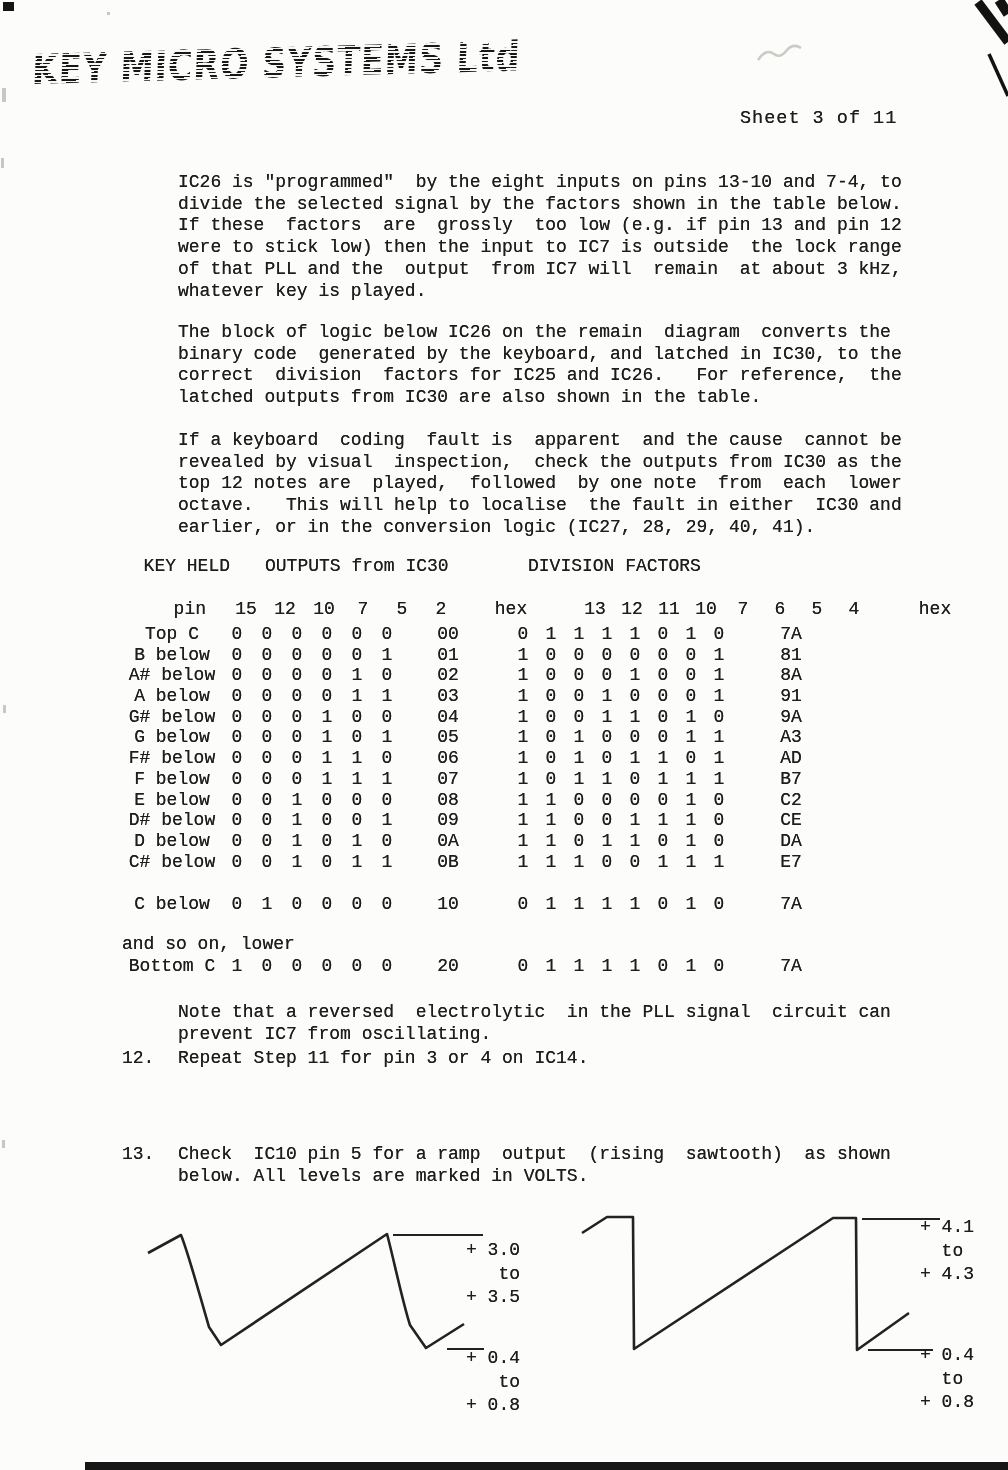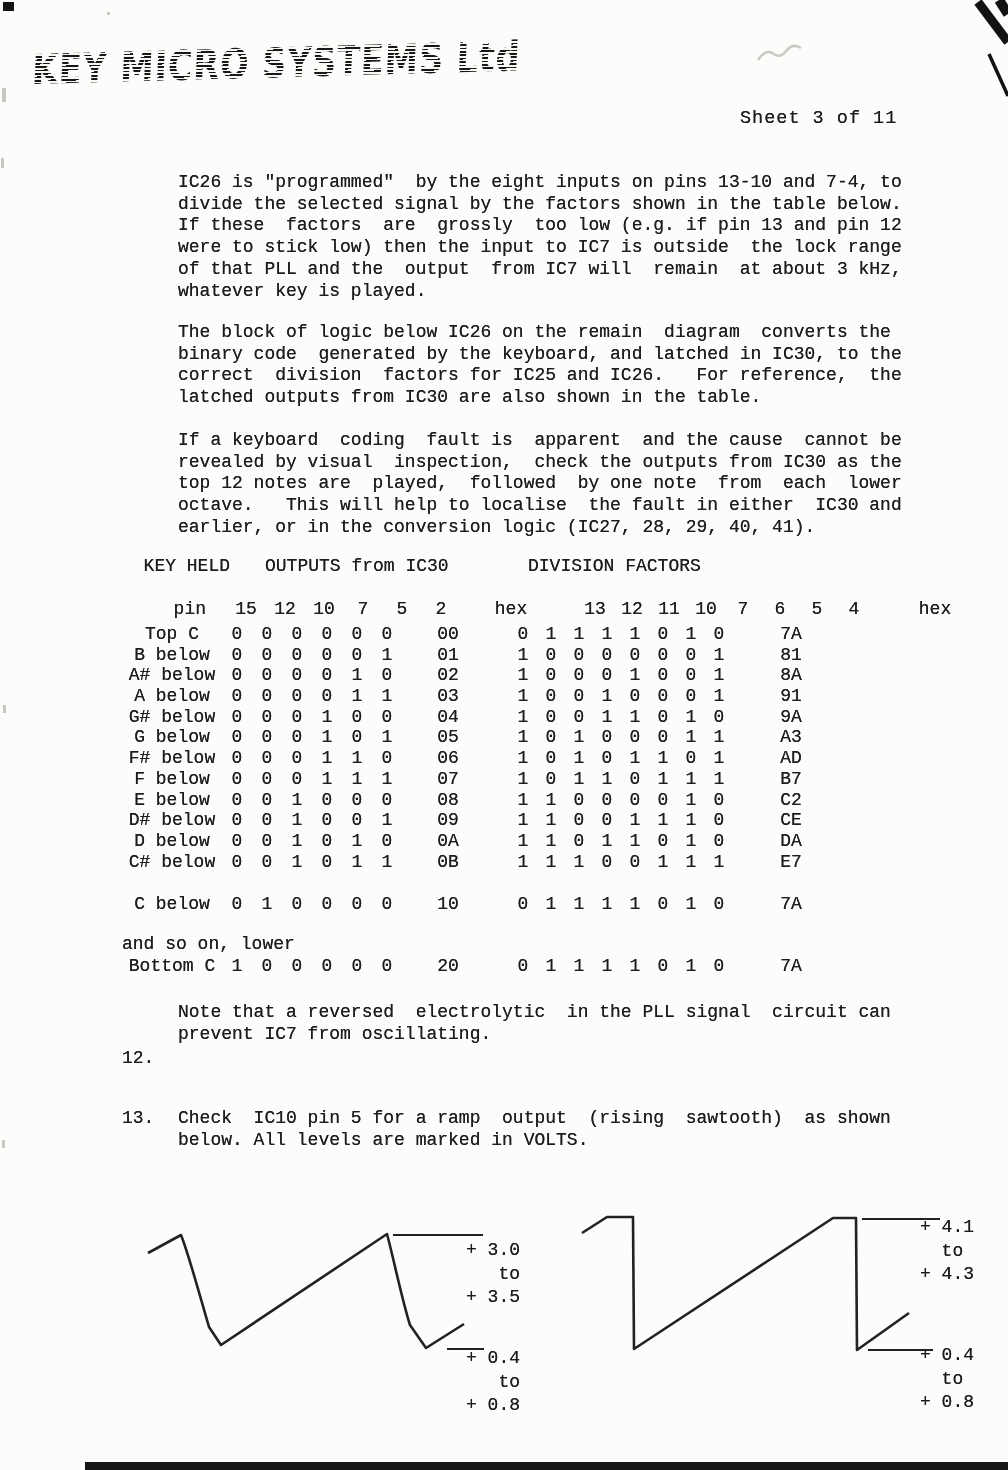--- a/index.html
+++ b/index.html
@@ -114,22 +114,23 @@
 
 <div class="abs mono tbl-font" style="left:122px;top:624px;"><div class="trow"><span class="c-key">Top C</span><span class="c-bit">0</span><span class="c-bit">0</span><span class="c-bit">0</span><span class="c-bit">0</span><span class="c-bit">0</span><span class="c-bit">0</span><span class="c-hex">00</span><span class="c-dbit">0</span><span class="c-dbit">1</span><span class="c-dbit">1</span><span class="c-dbit">1</span><span class="c-dbit">1</span><span class="c-dbit">0</span><span class="c-dbit">1</span><span class="c-dbit">0</span><span class="c-dhex">7A</span></div><div class="trow"><span class="c-key">B below</span><span class="c-bit">0</span><span class="c-bit">0</span><span class="c-bit">0</span><span class="c-bit">0</span><span class="c-bit">0</span><span class="c-bit">1</span><span class="c-hex">01</span><span class="c-dbit">1</span><span class="c-dbit">0</span><span class="c-dbit">0</span><span class="c-dbit">0</span><span class="c-dbit">0</span><span class="c-dbit">0</span><span class="c-dbit">0</span><span class="c-dbit">1</span><span class="c-dhex">81</span></div><div class="trow"><span class="c-key">A# below</span><span class="c-bit">0</span><span class="c-bit">0</span><span class="c-bit">0</span><span class="c-bit">0</span><span class="c-bit">1</span><span class="c-bit">0</span><span class="c-hex">02</span><span class="c-dbit">1</span><span class="c-dbit">0</span><span class="c-dbit">0</span><span class="c-dbit">0</span><span class="c-dbit">1</span><span class="c-dbit">0</span><span class="c-dbit">0</span><span class="c-dbit">1</span><span class="c-dhex">8A</span></div><div class="trow"><span class="c-key">A below</span><span class="c-bit">0</span><span class="c-bit">0</span><span class="c-bit">0</span><span class="c-bit">0</span><span class="c-bit">1</span><span class="c-bit">1</span><span class="c-hex">03</span><span class="c-dbit">1</span><span class="c-dbit">0</span><span class="c-dbit">0</span><span class="c-dbit">1</span><span class="c-dbit">0</span><span class="c-dbit">0</span><span class="c-dbit">0</span><span class="c-dbit">1</span><span class="c-dhex">91</span></div><div class="trow"><span class="c-key">G# below</span><span class="c-bit">0</span><span class="c-bit">0</span><span class="c-bit">0</span><span class="c-bit">1</span><span class="c-bit">0</span><span class="c-bit">0</span><span class="c-hex">04</span><span class="c-dbit">1</span><span class="c-dbit">0</span><span class="c-dbit">0</span><span class="c-dbit">1</span><span class="c-dbit">1</span><span class="c-dbit">0</span><span class="c-dbit">1</span><span class="c-dbit">0</span><span class="c-dhex">9A</span></div><div class="trow"><span class="c-key">G below</span><span class="c-bit">0</span><span class="c-bit">0</span><span class="c-bit">0</span><span class="c-bit">1</span><span class="c-bit">0</span><span class="c-bit">1</span><span class="c-hex">05</span><span class="c-dbit">1</span><span class="c-dbit">0</span><span class="c-dbit">1</span><span class="c-dbit">0</span><span class="c-dbit">0</span><span class="c-dbit">0</span><span class="c-dbit">1</span><span class="c-dbit">1</span><span class="c-dhex">A3</span></div><div class="trow"><span class="c-key">F# below</span><span class="c-bit">0</span><span class="c-bit">0</span><span class="c-bit">0</span><span class="c-bit">1</span><span class="c-bit">1</span><span class="c-bit">0</span><span class="c-hex">06</span><span class="c-dbit">1</span><span class="c-dbit">0</span><span class="c-dbit">1</span><span class="c-dbit">0</span><span class="c-dbit">1</span><span class="c-dbit">1</span><span class="c-dbit">0</span><span class="c-dbit">1</span><span class="c-dhex">AD</span></div><div class="trow"><span class="c-key">F below</span><span class="c-bit">0</span><span class="c-bit">0</span><span class="c-bit">0</span><span class="c-bit">1</span><span class="c-bit">1</span><span class="c-bit">1</span><span class="c-hex">07</span><span class="c-dbit">1</span><span class="c-dbit">0</span><span class="c-dbit">1</span><span class="c-dbit">1</span><span class="c-dbit">0</span><span class="c-dbit">1</span><span class="c-dbit">1</span><span class="c-dbit">1</span><span class="c-dhex">B7</span></div><div class="trow"><span class="c-key">E below</span><span class="c-bit">0</span><span class="c-bit">0</span><span class="c-bit">1</span><span class="c-bit">0</span><span class="c-bit">0</span><span class="c-bit">0</span><span class="c-hex">08</span><span class="c-dbit">1</span><span class="c-dbit">1</span><span class="c-dbit">0</span><span class="c-dbit">0</span><span class="c-dbit">0</span><span class="c-dbit">0</span><span class="c-dbit">1</span><span class="c-dbit">0</span><span class="c-dhex">C2</span></div><div class="trow"><span class="c-key">D# below</span><span class="c-bit">0</span><span class="c-bit">0</span><span class="c-bit">1</span><span class="c-bit">0</span><span class="c-bit">0</span><span class="c-bit">1</span><span class="c-hex">09</span><span class="c-dbit">1</span><span class="c-dbit">1</span><span class="c-dbit">0</span><span class="c-dbit">0</span><span class="c-dbit">1</span><span class="c-dbit">1</span><span class="c-dbit">1</span><span class="c-dbit">0</span><span class="c-dhex">CE</span></div><div class="trow"><span class="c-key">D below</span><span class="c-bit">0</span><span class="c-bit">0</span><span class="c-bit">1</span><span class="c-bit">0</span><span class="c-bit">1</span><span class="c-bit">0</span><span class="c-hex">0A</span><span class="c-dbit">1</span><span class="c-dbit">1</span><span class="c-dbit">0</span><span class="c-dbit">1</span><span class="c-dbit">1</span><span class="c-dbit">0</span><span class="c-dbit">1</span><span class="c-dbit">0</span><span class="c-dhex">DA</span></div><div class="trow"><span class="c-key">C# below</span><span class="c-bit">0</span><span class="c-bit">0</span><span class="c-bit">1</span><span class="c-bit">0</span><span class="c-bit">1</span><span class="c-bit">1</span><span class="c-hex">0B</span><span class="c-dbit">1</span><span class="c-dbit">1</span><span class="c-dbit">1</span><span class="c-dbit">0</span><span class="c-dbit">0</span><span class="c-dbit">1</span><span class="c-dbit">1</span><span class="c-dbit">1</span><span class="c-dhex">E7</span></div></div>
 <div class="abs mono tbl-font" style="left:122px;top:894px;"><div class="trow"><span class="c-key">C below</span><span class="c-bit">0</span><span class="c-bit">1</span><span class="c-bit">0</span><span class="c-bit">0</span><span class="c-bit">0</span><span class="c-bit">0</span><span class="c-hex">10</span><span class="c-dbit">0</span><span class="c-dbit">1</span><span class="c-dbit">1</span><span class="c-dbit">1</span><span class="c-dbit">1</span><span class="c-dbit">0</span><span class="c-dbit">1</span><span class="c-dbit">0</span><span class="c-dhex">7A</span></div></div>
 <div class="abs mono tbl-font" style="left:122px;top:934px;">and so on, lower</div>
 <div class="abs mono tbl-font" style="left:122px;top:956px;"><div class="trow"><span class="c-key">Bottom C</span><span class="c-bit">1</span><span class="c-bit">0</span><span class="c-bit">0</span><span class="c-bit">0</span><span class="c-bit">0</span><span class="c-bit">0</span><span class="c-hex">20</span><span class="c-dbit">0</span><span class="c-dbit">1</span><span class="c-dbit">1</span><span class="c-dbit">1</span><span class="c-dbit">1</span><span class="c-dbit">0</span><span class="c-dbit">1</span><span class="c-dbit">0</span><span class="c-dhex">7A</span></div></div>
 
 <div class="abs mono note" style="top:1002px;">Note that a reversed  electrolytic  in the PLL signal  circuit can
 prevent IC7 from oscillating.</div>
 <div class="abs mono step" style="left:122px;top:1032px;margin-top:16px;">
   <span class="num">12.</span>
+  <span>Repeat Step 11 for pin 3 or 4 on IC14.</span>
 </div>
-<div class="abs mono step" style="left:122px;top:1108px;">
+<div class="abs mono step" style="left:122px;top:1144px;">
   <span class="num">13.</span>
   <span>Check  IC10 pin 5 for a ramp  output  (rising  sawtooth)  as shown
 below. All levels are marked in VOLTS.</span>
 </div>
 
 <svg class="abs" style="left:0;top:0;pointer-events:none;" width="1008" height="1470" viewBox="0 0 1008 1470">
 
   <g>
     <path d="M978,2 L1008,42" stroke="#121212" stroke-width="9" fill="none"></path>
     <path d="M989,54 L1008,96" stroke="#121212" stroke-width="3.5" fill="none"></path>

